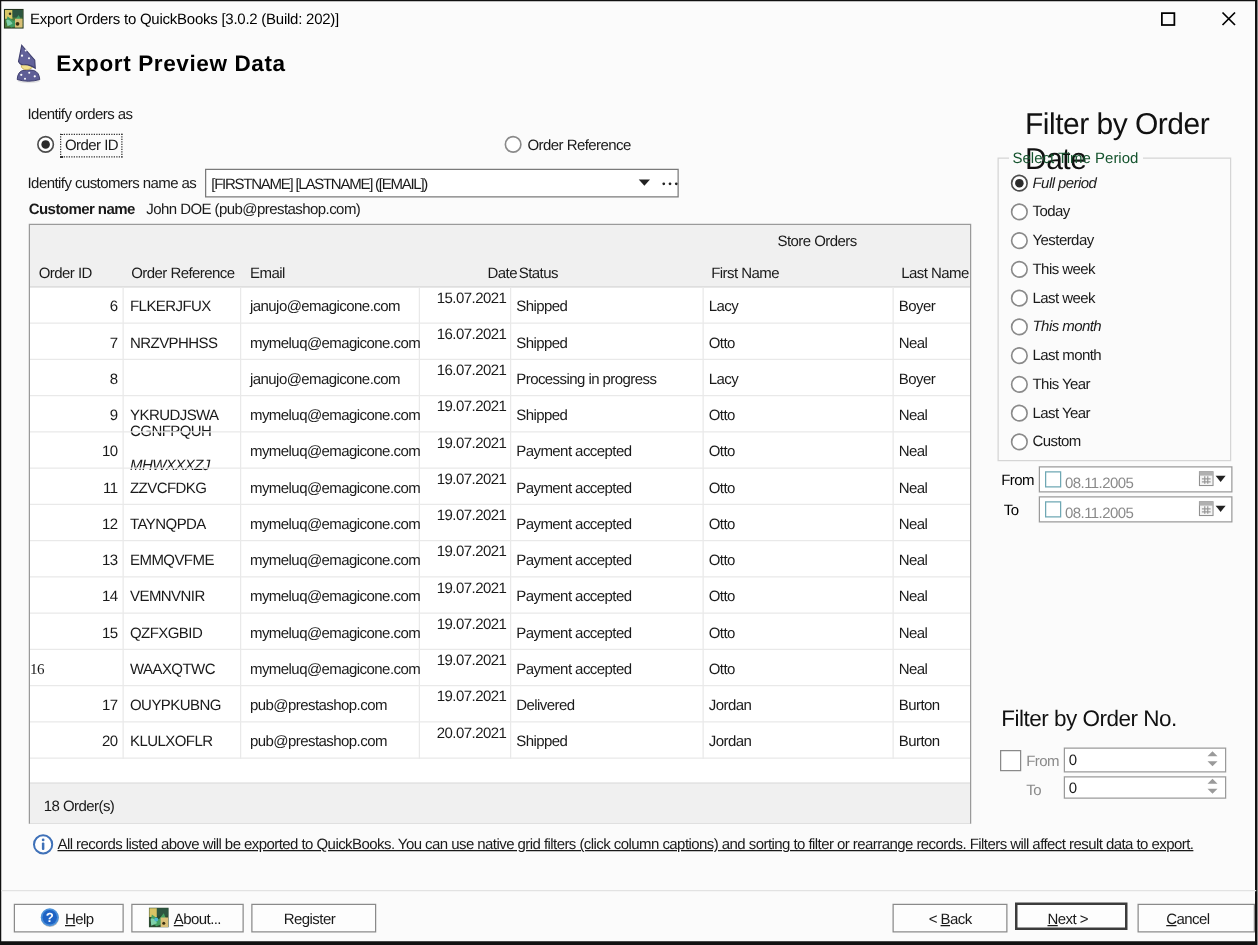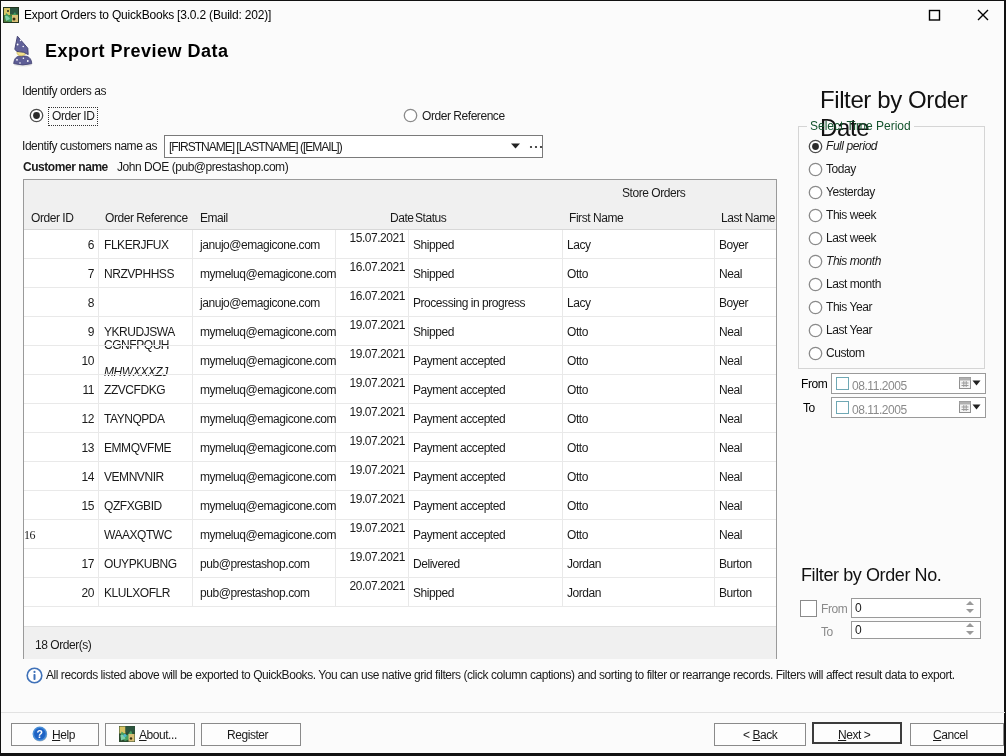--- a/index.html
+++ b/index.html
@@ -297,21 +297,21 @@
 <svg class="abs" style="left:965px;top:622px" width="10" height="14">
   <path d="M1 5 L5 1 L9 5 z" fill="#9a9a9a"></path>
   <path d="M1 9 L5 13 L9 9 z" fill="#9a9a9a"></path>
 </svg>
 
 <svg class="abs" style="left:26px;top:667px" width="17" height="17">
   <circle cx="8.5" cy="8.5" r="7.3" fill="#fff" stroke="#3f71b8" stroke-width="1.6"></circle>
   <circle cx="8.5" cy="4.9" r="1.1" fill="#3f71b8"></circle>
   <rect x="7.5" y="7" width="2" height="6" rx="0.8" fill="#3f71b8"></rect>
 </svg>
-<div class="abs t12" style="left:46px;top:668px;">All records listed above will be exported to QuickBooks. You can use native grid filters (click column captions) and sorting to filter or rearrange records. Filters will affect result data to export.</div>
+<div class="abs t12" style="left:46px;top:668px;text-decoration:underline;">All records listed above will be exported to QuickBooks. You can use native grid filters (click column captions) and sorting to filter or rearrange records. Filters will affect result data to export.</div>
 
 <div class="abs" style="left:1px;top:712px;width:1004px;height:1px;background:#e2e2e2;"></div>
 
 <div class="abs" style="left:11px;top:723px;width:86px;height:21px;border:1px solid #8a8a8a;background:#fdfdfd;"></div>
 <svg class="abs" style="left:32px;top:726px" width="16" height="16">
   <circle cx="8" cy="8.4" r="7.2" fill="#bbb"></circle>
   <circle cx="7.8" cy="7.8" r="7.2" fill="#4a90d9"></circle>
   <circle cx="7.8" cy="7.8" r="5.8" fill="#1f63c4"></circle>
   <text x="7.8" y="11.6" text-anchor="middle" font-size="10.5" font-weight="bold" fill="#fff" font-family="Liberation Sans">?</text>
 </svg>

